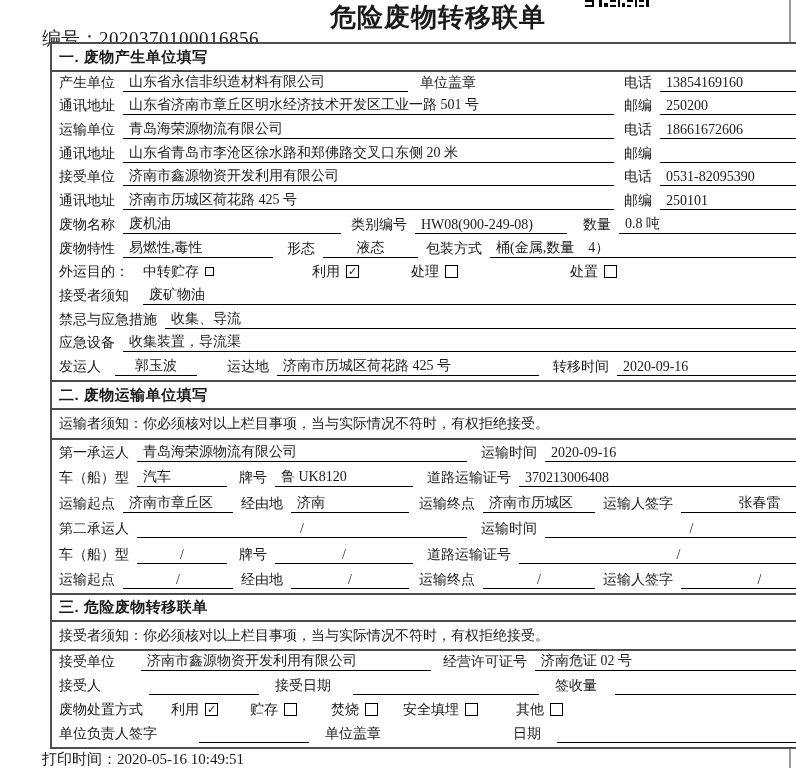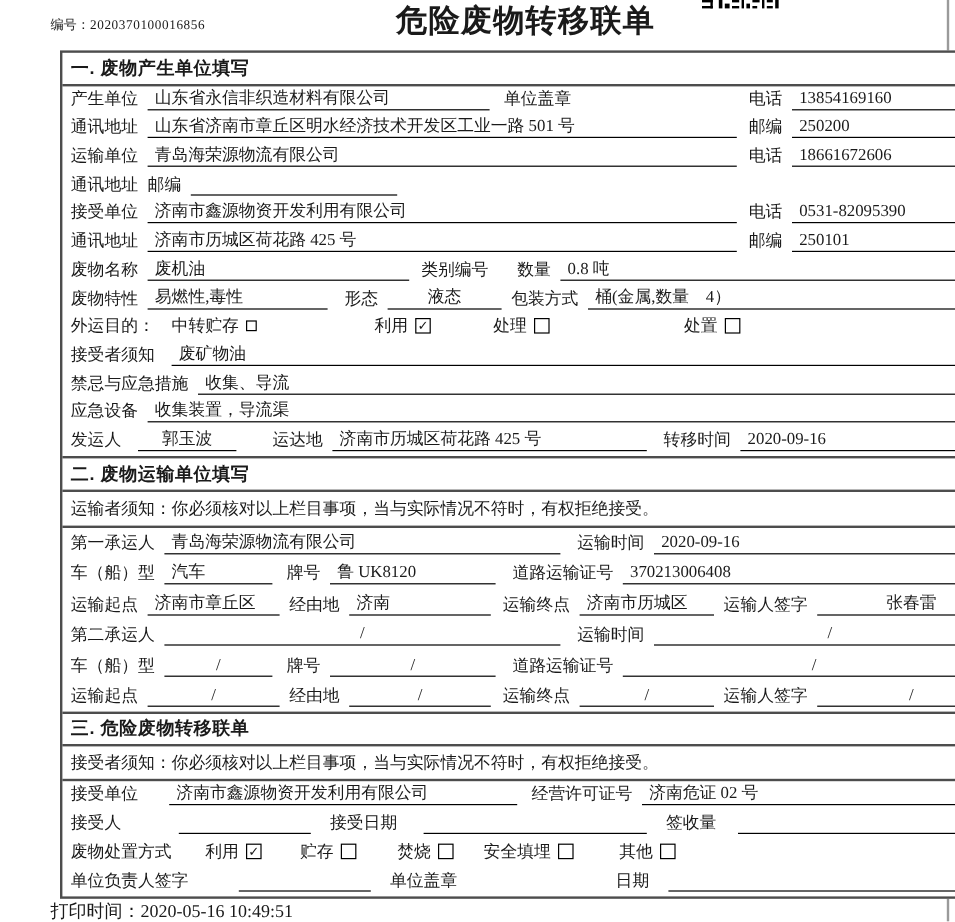--- a/index.html
+++ b/index.html
@@ -1,19 +1,19 @@
 <!DOCTYPE html>
 <html><head>
 <meta charset="utf-8">
 <style>
   * { margin:0; padding:0; box-sizing:border-box; }
   html,body { width:796px; height:768px; background:#ffffff; overflow:hidden; }
   body { position:relative; font-family:"Liberation Serif","DejaVu Serif",serif; color:#1a1a1a; font-size:14px; }
 
-  .serial { position:absolute; left:42px; top:13px; font-size:11px; white-space:nowrap; }
+  .serial { position:absolute; left:42px; top:26px; font-size:19px; white-space:nowrap; }
   .serial .num { font-family:"Liberation Serif","DejaVu Serif",serif; letter-spacing:.5px; }
   .doc-title { position:absolute; left:330px; top:0px; font-size:26px; font-weight:bold; letter-spacing:1px; white-space:nowrap; }
   .qr-frag { position:absolute; left:585px; top:0; }
   .right-edge { position:absolute; left:789px; top:0; width:2px; height:768px; background:#9a9a9a; }
 
   .tbl { position:absolute; left:50px; top:42px; width:784px; height:707px; border:2px solid #4d4d4d; background:#fff; display:flex; flex-direction:column; }
   .section { display:flex; flex-direction:column; }
   .section + .section { border-top:2px solid #4d4d4d; }
   .sec-head { height:28px; border-bottom:2px solid #4d4d4d; font-family:"Liberation Sans","DejaVu Sans",sans-serif; font-weight:bold; font-size:15px; display:flex; align-items:center; padding-left:7px; letter-spacing:.5px; }
   .notice { height:30px; border-bottom:2px solid #4d4d4d; display:flex; align-items:center; padding-left:7px; font-size:14px; }
@@ -86,20 +86,21 @@
 
       <div class="row">
         <span class="lb">运输单位</span>
         <span class="u fill" style="margin-right:10px;">青岛海荣源物流有限公司</span>
         <span class="lb">电话</span>
         <span class="u u-right">18661672606</span>
       </div>
 
       <div class="row">
         <span class="lb">通讯地址</span>
+        <span class="u fill" style="margin-right:10px;">山东省青岛市李沧区徐水路和郑佛路交叉口东侧 20 米</span>
         <span class="lb">邮编</span>
         <span class="u u-right"></span>
       </div>
 
       <div class="row">
         <span class="lb">接受单位</span>
         <span class="u fill" style="margin-right:10px;">济南市鑫源物资开发利用有限公司</span>
         <span class="lb">电话</span>
         <span class="u u-right">0531-82095390</span>
       </div>
@@ -108,20 +109,21 @@
         <span class="lb">通讯地址</span>
         <span class="u fill" style="margin-right:10px;">济南市历城区荷花路 425 号</span>
         <span class="lb">邮编</span>
         <span class="u u-right">250101</span>
       </div>
 
       <div class="row">
         <span class="lb">废物名称</span>
         <span class="u" style="flex:0 0 218px;">废机油</span>
         <span class="lb" style="margin-left:10px;">类别编号</span>
+        <span class="u" style="flex:0 0 152px;">HW08(900-249-08)</span>
         <span class="lb" style="margin-left:16px;">数量</span>
         <span class="u fill" style="padding-right:0;">0.8 吨</span>
       </div>
 
       <div class="row">
         <span class="lb">废物特性</span>
         <span class="u" style="flex:0 0 150px;">易燃性,毒性</span>
         <span class="lb" style="margin-left:14px;">形态</span>
         <span class="u c" style="flex:0 0 95px;">液态</span>
         <span class="lb" style="margin-left:8px;">包装方式</span>

